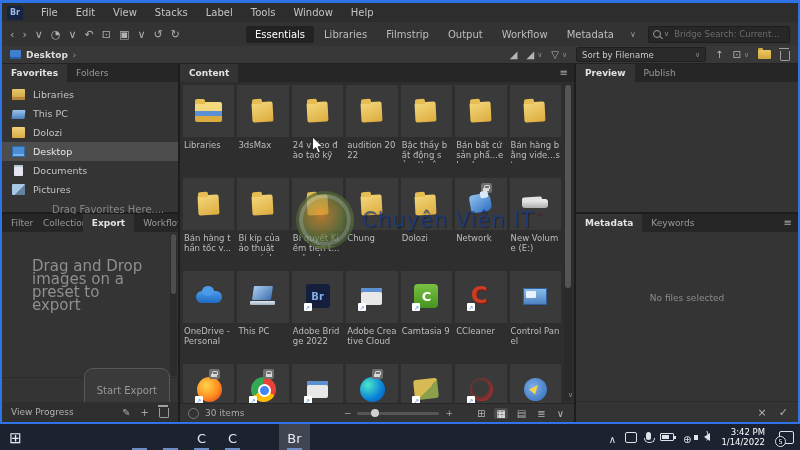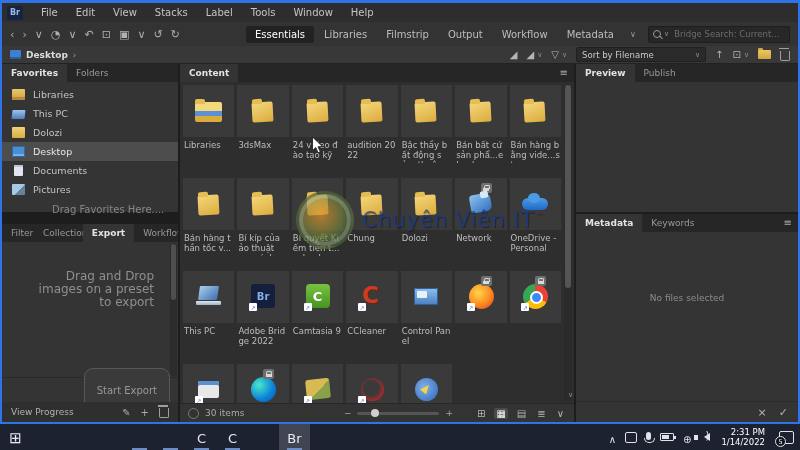--- a/index.html
+++ b/index.html
@@ -38,21 +38,21 @@
   .pb-chev{font-size:7px;color:#8f8f8f;margin-left:-6px;}
   .sort-select{display:flex;align-items:center;justify-content:space-between;background:#2a2a2a;
        border:1px solid #1f1f1f;border-radius:2px;height:13px;width:118px;padding:0 5px;font-size:8.5px;color:#c9c9c9;}
   .sort-select .pb-chev{margin-left:4px;}
   .icon-newfolder{width:13px;height:9px;background:linear-gradient(#e9c860,#d3a63f);border-radius:1px;position:relative;}
   .icon-newfolder::before{content:"";position:absolute;left:0;top:-2px;width:5px;height:2px;background:#d3a63f;border-radius:1px 1px 0 0;}
   .icon-trash{width:8px;height:9px;border:1px solid #9f9f9f;border-top:none;border-radius:0 0 2px 2px;position:relative;margin-top:2px;}
   .icon-trash::before{content:"";position:absolute;left:-2px;top:-3px;width:10px;height:1.5px;background:#9f9f9f;}
   
   .main{flex:1;display:flex;background:#1d1d1d;gap:2px;min-height:0;}
-  .left-col{width:176px;flex:0 0 auto;display:flex;flex-direction:column;gap:12px;min-height:0;}
+  .left-col{width:176px;flex:0 0 auto;display:flex;flex-direction:column;gap:2px;min-height:0;}
   .right-col{width:222px;flex:0 0 auto;display:flex;flex-direction:column;gap:2px;min-height:0;}
   .center-col{flex:1;display:flex;flex-direction:column;background:#2e2e2e;min-width:0;min-height:0;}
   .panel{background:#343434;display:flex;flex-direction:column;min-height:0;}
   .panel-tabs{height:18px;background:#262626;display:flex;align-items:stretch;font-size:9px;flex:0 0 auto;overflow:hidden;}
   .panel-tab{padding:4px 9px 0 9px;color:#999;white-space:nowrap;overflow:hidden;min-width:0;flex:0 1 auto;}
   .panel-tab.active{background:#343434;color:#e3e3e3;font-weight:bold;flex-shrink:0;}
   .panel-menu{margin-left:auto;padding:3px 6px 0 0;color:#a8a8a8;font-size:10px;flex:0 0 auto;}
   
   .panel-favorites{height:148px;flex:0 0 auto;}
   .fav-list{padding-top:3px;}
@@ -68,21 +68,21 @@
   .fav-hint{padding:5px 10px;color:#878787;font-size:10px;margin-left:40px;}
   
   .panel-export{flex:1;}
   .exp-body{flex:1;position:relative;min-height:0;}
   .exp-item{height:27px;display:flex;align-items:center;gap:9px;padding:0 11px;font-size:9.5px;color:#cfcfcf;}
   .exp-icon{width:11px;height:11px;position:relative;flex:0 0 auto;color:#c5c5c5;font-size:10px;line-height:11px;text-align:center;}
   .exp-custom{border:1px solid #c5c5c5;border-radius:1px;width:8px;height:9px;}
   .exp-custom::after{content:"→";position:absolute;right:-4px;top:-1px;font-size:8px;color:#c5c5c5;background:#343434;}
   .exp-dng::before{content:"≡";font-size:11px;color:#c5c5c5;}
   .exp-new::before{content:"+";font-size:11px;color:#b5b5b5;}
-  .exp-hint{margin-top:28px;text-align:right;font-size:12px;color:#8f8f8f;line-height:13px;padding:0 24px;}
+  .exp-hint{margin-top:28px;text-align:left;font-size:15px;color:#8f8f8f;line-height:13px;padding:0 30px;}
   .exp-scroll{position:absolute;right:1px;top:1px;bottom:1px;width:7px;background:#2c2c2c;border-radius:3px;}
   .exp-scroll::before{content:"";position:absolute;top:1px;left:1px;width:5px;height:42%;background:#4e4e4e;border-radius:3px;}
   .start-row{height:24px;display:flex;align-items:center;justify-content:flex-end;padding:0 8px;border-top:1px solid #2a2a2a;flex:0 0 auto;}
   .start-btn{border:1px solid #585858;border-radius:9px;color:#989898;font-size:10px;padding:16px 12px;background:#3a3a3a;}
   .progress-row{height:20px;display:flex;align-items:center;padding:0 9px;font-size:9px;color:#b2b2b2;background:#2f2f2f;flex:0 0 auto;gap:10px;}
   .progress-icons{margin-left:auto;display:flex;align-items:center;gap:10px;color:#a8a8a8;font-size:10px;}
   
   .grid-wrap{flex:1;position:relative;overflow:hidden;min-height:0;}
   .grid{position:absolute;left:3px;top:3px;right:13px;display:grid;grid-template-columns:repeat(7,1fr);
         column-gap:3px;grid-auto-rows:93px;}
@@ -458,20 +458,29 @@
               <div class="tile">
                 <span class="tile-icon icon-network">
                   <span class="lock-badge"></span>
 
                 </span>
               </div>
               <div class="tile-label">Network</div>
             </div>
             <div class="cell">
               <div class="tile">
+                <span class="tile-icon icon-drive">
+                  
+                  
+                </span>
+              </div>
+              <div class="tile-label">New Volume (E:)</div>
+            </div>
+            <div class="cell">
+              <div class="tile">
                 <span class="tile-icon icon-onedrive">
                   
                   
                 </span>
               </div>
               <div class="tile-label">OneDrive - Personal</div>
             </div>
             <div class="cell">
               <div class="tile">
                 <span class="tile-icon icon-thispc">
@@ -482,20 +491,29 @@
               <div class="tile-label">This PC</div>
             </div>
             <div class="cell">
               <div class="tile">
                 <span class="tile-icon icon-bridge">
 
                   <span class="shortcut-badge"></span>
                 </span>
               </div>
               <div class="tile-label">Adobe Bridge 2022</div>
+            </div>
+            <div class="cell">
+              <div class="tile">
+                <span class="tile-icon icon-appwindow">
+
+                  <span class="shortcut-badge"></span>
+                </span>
+              </div>
+              <div class="tile-label">Adobe Creative Cloud</div>
             </div>
             <div class="cell">
               <div class="tile">
                 <span class="tile-icon icon-camtasia">
 
                   <span class="shortcut-badge"></span>
                 </span>
               </div>
               <div class="tile-label">Camtasia 9</div>
             </div>
@@ -679,20 +697,20 @@
   </div>
   <div class="tray">
     <span class="tray-text"><span class="tray-glyph">∧</span></span>
       <span class="tray-box"><span class="tray-glyph"></span></span>
       <span class="tray-mic"><span class="tray-glyph"></span></span>
       <span class="tray-battery"><span class="tray-glyph"></span></span>
       <span class="tray-text"><span class="tray-glyph">⊕</span></span>
       <span class="tray-vol"><span class="tray-glyph"></span></span>
   </div>
   <div class="tb-clock">
-    <span>2:31 PM</span>
+    <span>3:42 PM</span>
     <span>1/14/2022</span>
   </div>
   <div class="tb-notif">
     <span class="notif-bubble"></span>
     <span class="notif-badge">5</span>
   </div>
 </div>
 
 </body></html>

